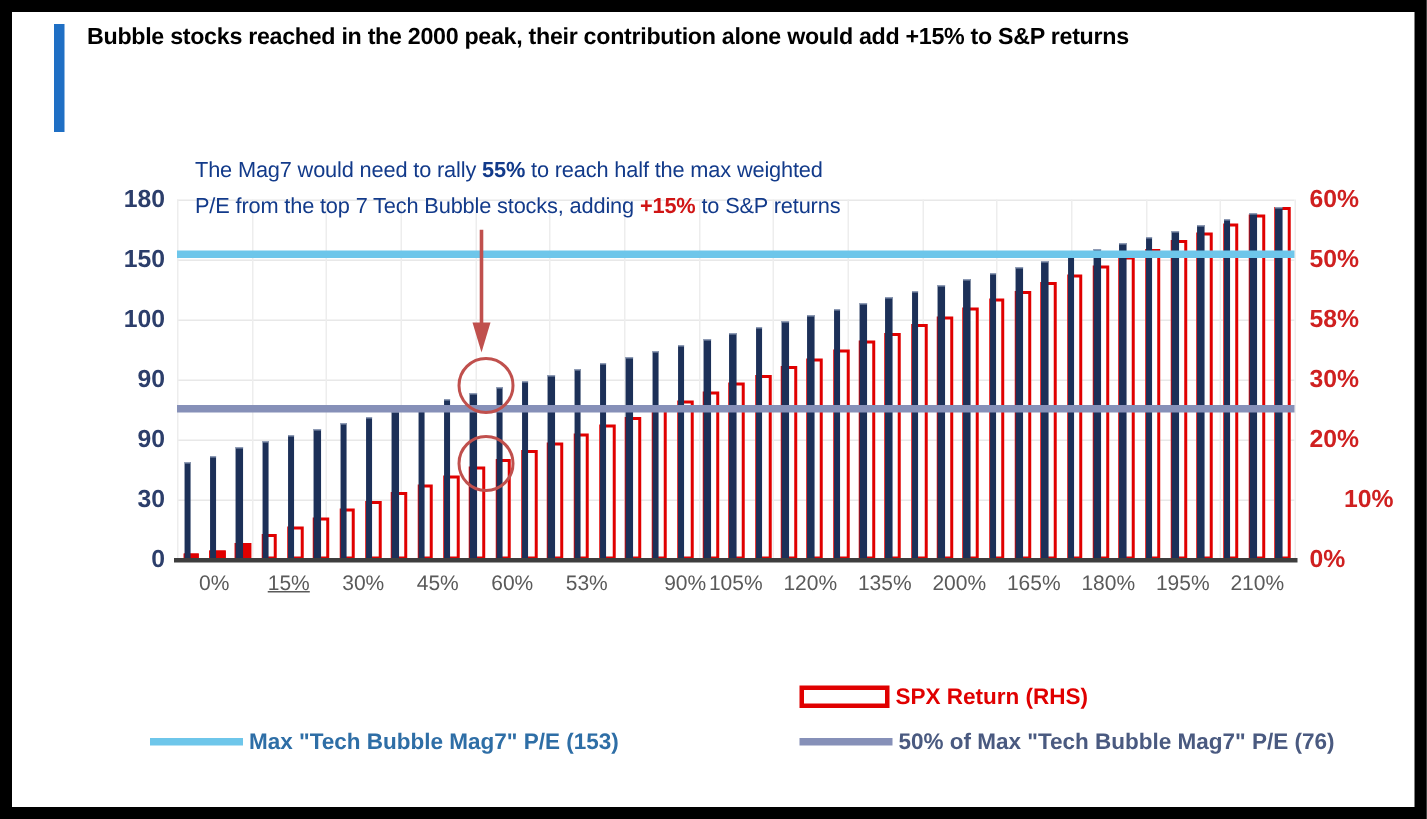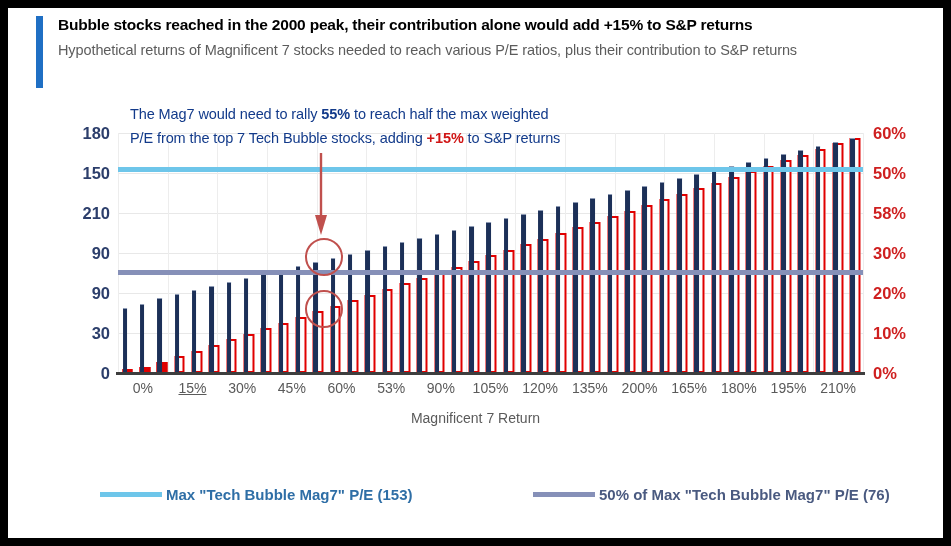--- a/index.html
+++ b/index.html
@@ -247,21 +247,20 @@
   .lg-slate{ color: #4a5a80; }
 </style>
 </head>
 <body>
 
 <div class="frame">
 
   <div class="header">
     <div class="accent-bar"></div>
     <div class="title">Bubble stocks reached in the 2000 peak, their contribution alone would add +15% to S&amp;P returns</div>
-    <div class="subtitle">Hypothetical returns of Magnificent 7 stocks needed to reach various P/E ratios, plus their contribution to S&amp;P returns</div>
   </div>
 
   <div class="chart-wrap">
 
     <div class="plot">
       <div class="gridlines" id="gridlines">
           <div class="h" style="top: 240px;"></div>
           <div class="h" style="top: 200px;"></div>
           <div class="h" style="top: 160px;"></div>
           <div class="h" style="top: 120px;"></div>
@@ -463,70 +462,73 @@
       <div class="refline half" id="ref-half" style="top: 136.667px;"></div>
     </div>
 
     <div class="axis-base"></div>
 
     <div id="ylabels-left">
         <div class="ylab-left" style="left: 56px; top: 273px;">0</div>
         <div class="ylab-left" style="left: 56px; top: 233px;">30</div>
         <div class="ylab-left" style="left: 56px; top: 193px;">90</div>
         <div class="ylab-left" style="left: 56px; top: 153px;">90</div>
-        <div class="ylab-left" style="left: 56px; top: 113px;">210</div>
+        <div class="ylab-left" style="left: 56px; top: 113px;">100</div>
         <div class="ylab-left" style="left: 56px; top: 73px;">150</div>
         <div class="ylab-left" style="left: 56px; top: 33px;">180</div>
       </div>
     <div id="ylabels-right">
         <div class="ylab-right" style="left: 865px; top: 273px;">0%</div>
-        <div class="ylab-right" style="left: 865px; top: 233px;">10%</div>
+        <div class="ylab-right" style="left: 865px; top: 233px; text-align: right;">10%</div>
         <div class="ylab-right" style="left: 865px; top: 193px;">20%</div>
         <div class="ylab-right" style="left: 865px; top: 153px;">30%</div>
         <div class="ylab-right" style="left: 865px; top: 113px;">58%</div>
         <div class="ylab-right" style="left: 865px; top: 73px;">50%</div>
         <div class="ylab-right" style="left: 865px; top: 33px;">60%</div>
       </div>
     <div id="xlabels">
         <div class="xlab" style="left: 104.833px; width: 60px;">0%</div>
         <div class="xlab" style="left: 154.5px; width: 60px; text-decoration: underline;">15%</div>
         <div class="xlab" style="left: 204.167px; width: 60px;">30%</div>
         <div class="xlab" style="left: 253.833px; width: 60px;">45%</div>
         <div class="xlab" style="left: 303.5px; width: 60px;">60%</div>
         <div class="xlab" style="left: 353.167px; width: 60px;">53%</div>
-        <div class="xlab" style="left: 402.833px; width: 60px;">90%</div>
+        <div class="xlab" style="left: 402.833px; width: 60px; text-align: right;">90%</div>
         <div class="xlab" style="left: 452.5px; width: 60px;">105%</div>
         <div class="xlab" style="left: 502.167px; width: 60px;">120%</div>
         <div class="xlab" style="left: 551.833px; width: 60px;">135%</div>
         <div class="xlab" style="left: 601.5px; width: 60px;">200%</div>
         <div class="xlab" style="left: 651.167px; width: 60px;">165%</div>
         <div class="xlab" style="left: 700.833px; width: 60px;">180%</div>
         <div class="xlab" style="left: 750.5px; width: 60px;">195%</div>
         <div class="xlab" style="left: 800.167px; width: 60px;">210%</div>
       </div>
 
-    <div class="xtitle">Magnificent 7 Return</div>
 
     <div class="annot">
       <span>The Mag7 would need to rally </span><b>55%</b><span> to reach half the max weighted</span><br>
       <span>P/E from the top 7 Tech Bubble stocks, adding </span><span class="red">+15%</span><span> to S&amp;P returns</span>
     </div>
 
     <svg class="annot-arrow" viewBox="0 0 14 84">
       <line x1="7" y1="0" x2="7" y2="64" stroke="#c0504d" stroke-width="2.4"></line>
       <polygon points="7,82 1,62 13,62" fill="#c0504d"></polygon>
     </svg>
     <div class="annot-circle" style="left:297px; top:146px; width:34px; height:34px;"></div>
     <div class="annot-circle" style="left:297px; top:198px; width:34px; height:34px;"></div>
 
     <div class="legend">
       <div class="legend-item" style="left:92px; top:34px;">
         <span class="swatch sw-lightblue-line"></span>
         <span class="lg-text lg-blue">Max "Tech Bubble Mag7" P/E (153)</span>
       </div>
+      <div class="legend-item" style="left:525px; top:4px;">
+        <span class="swatch sw-red-bar"></span>
+        <span class="lg-text lg-red">SPX Return (RHS)</span>
+      </div>
       <div class="legend-item" style="left:525px; top:34px;">
         <span class="swatch sw-grayblue-line"></span>
         <span class="lg-text lg-slate">50% of Max "Tech Bubble Mag7" P/E  (76)</span>
       </div>
     </div>
 
   </div>
 </div>
 
 </body></html>

